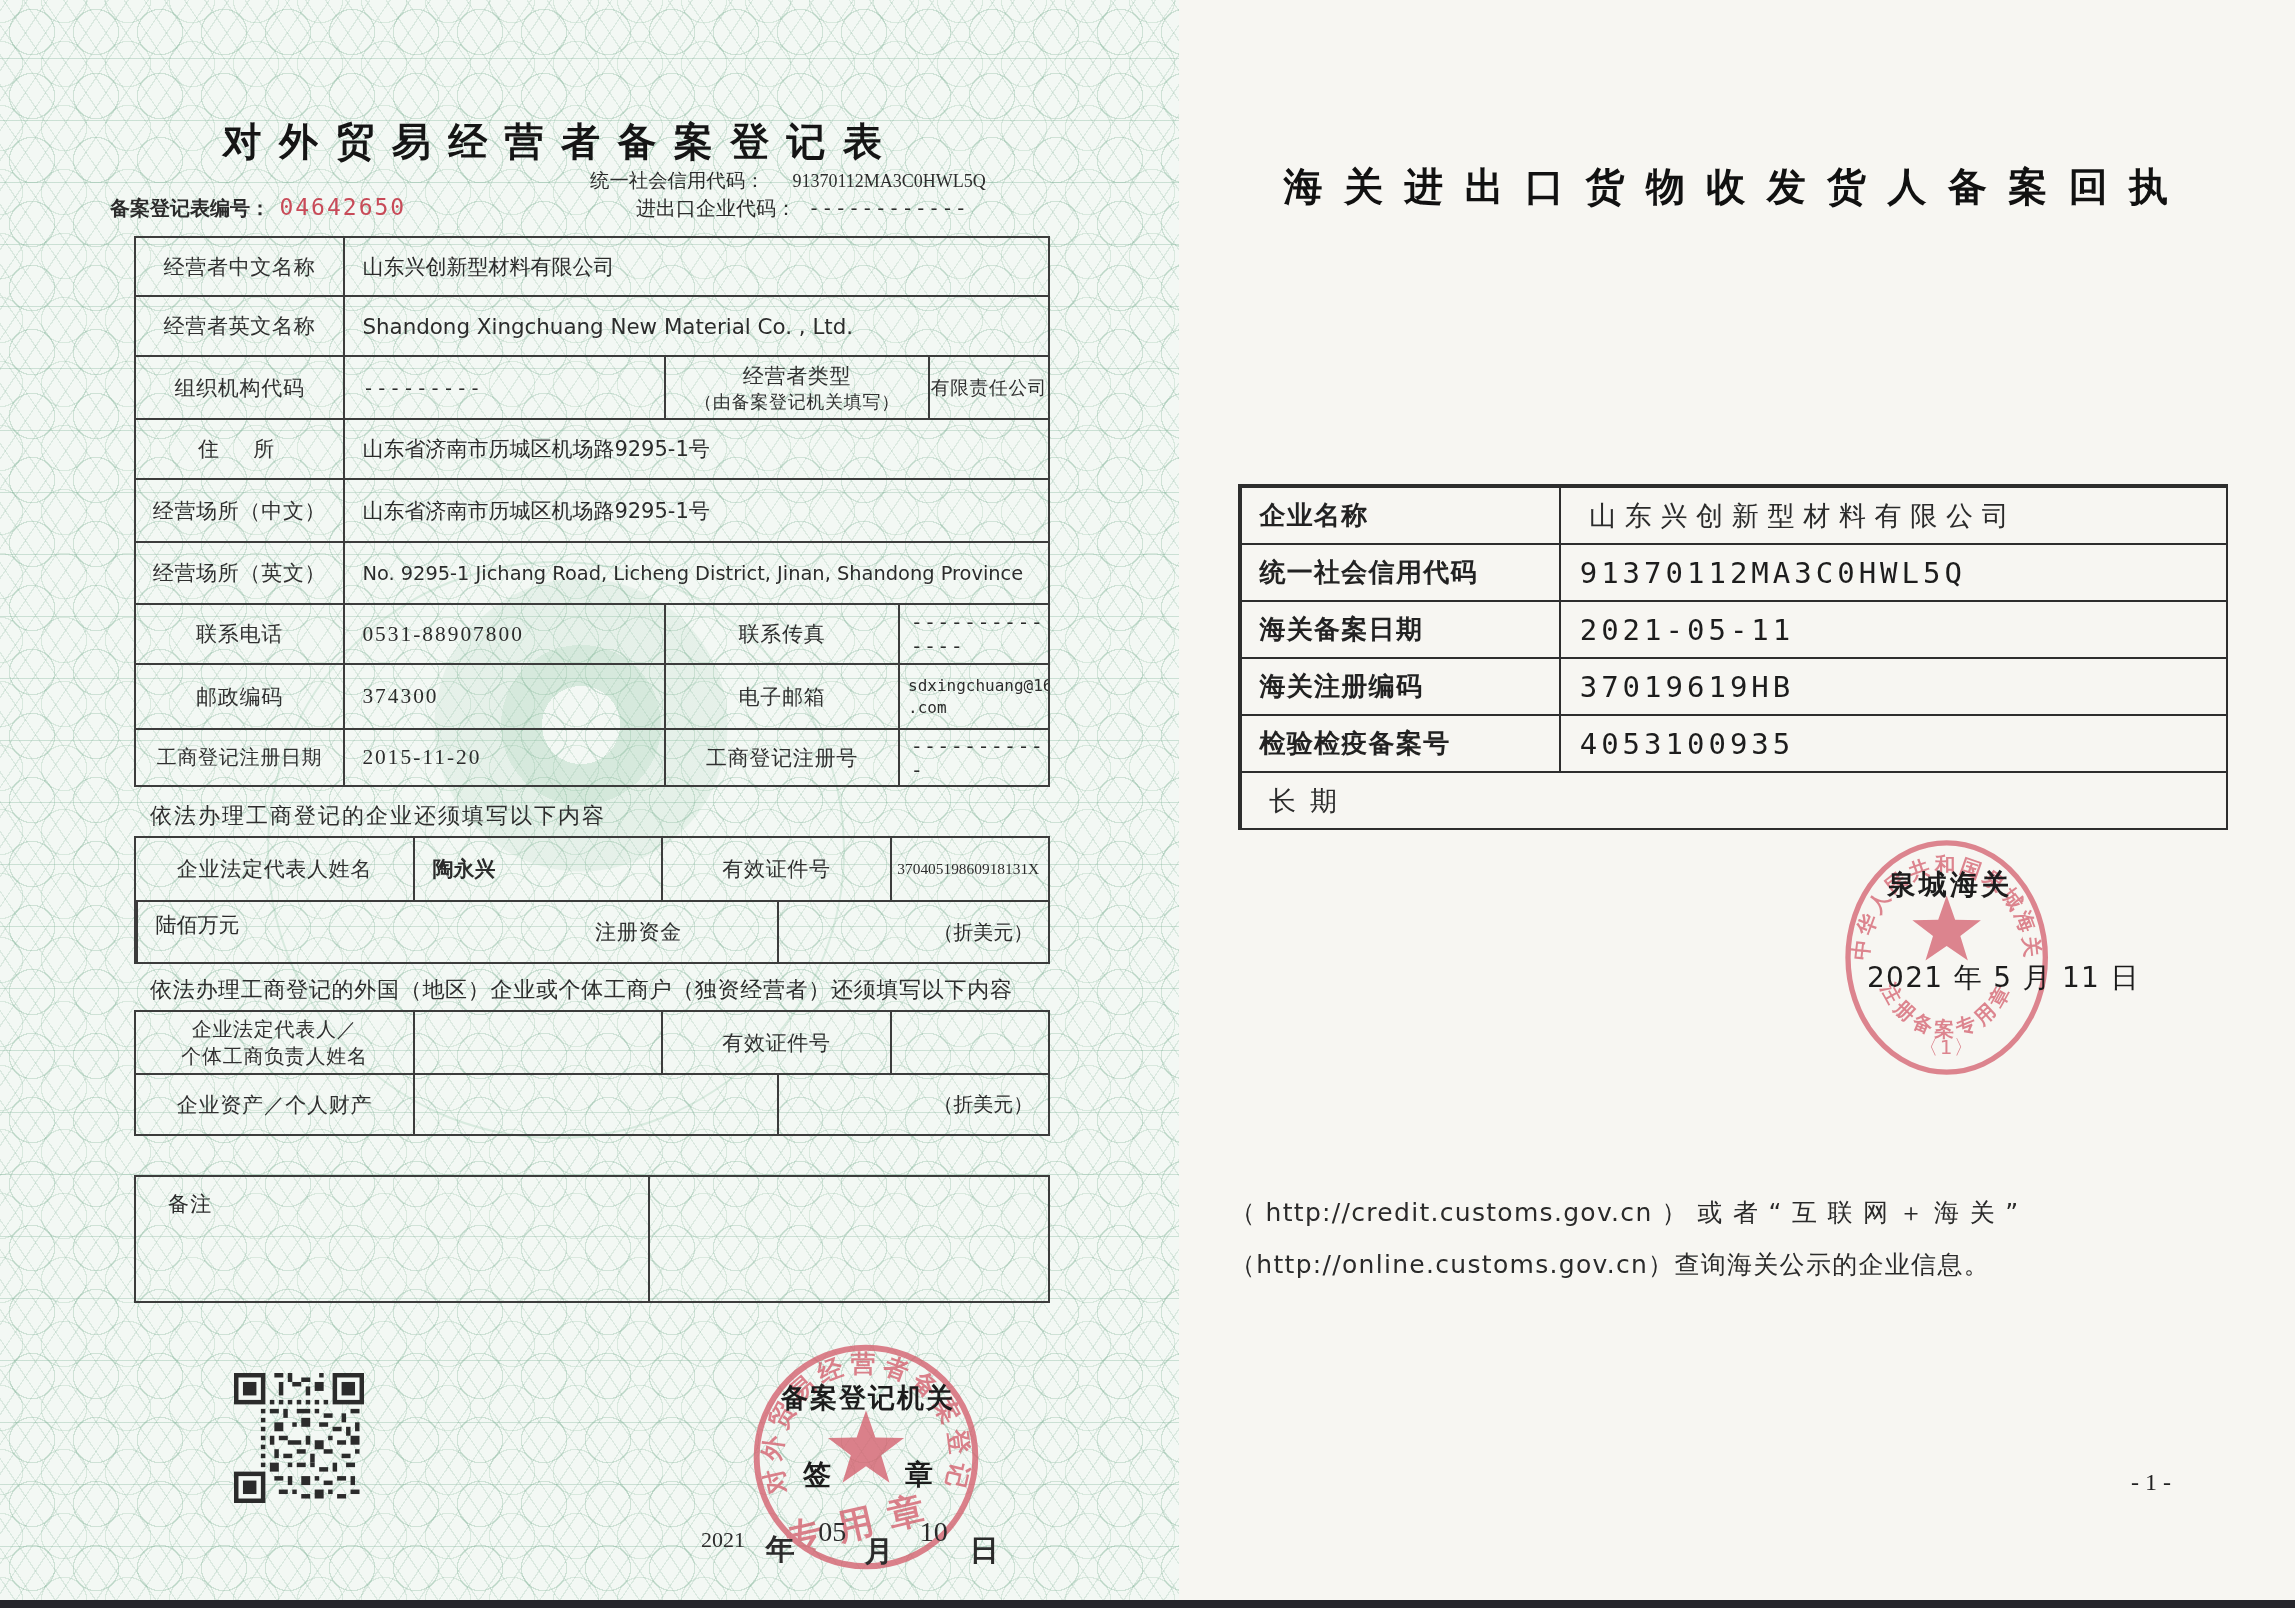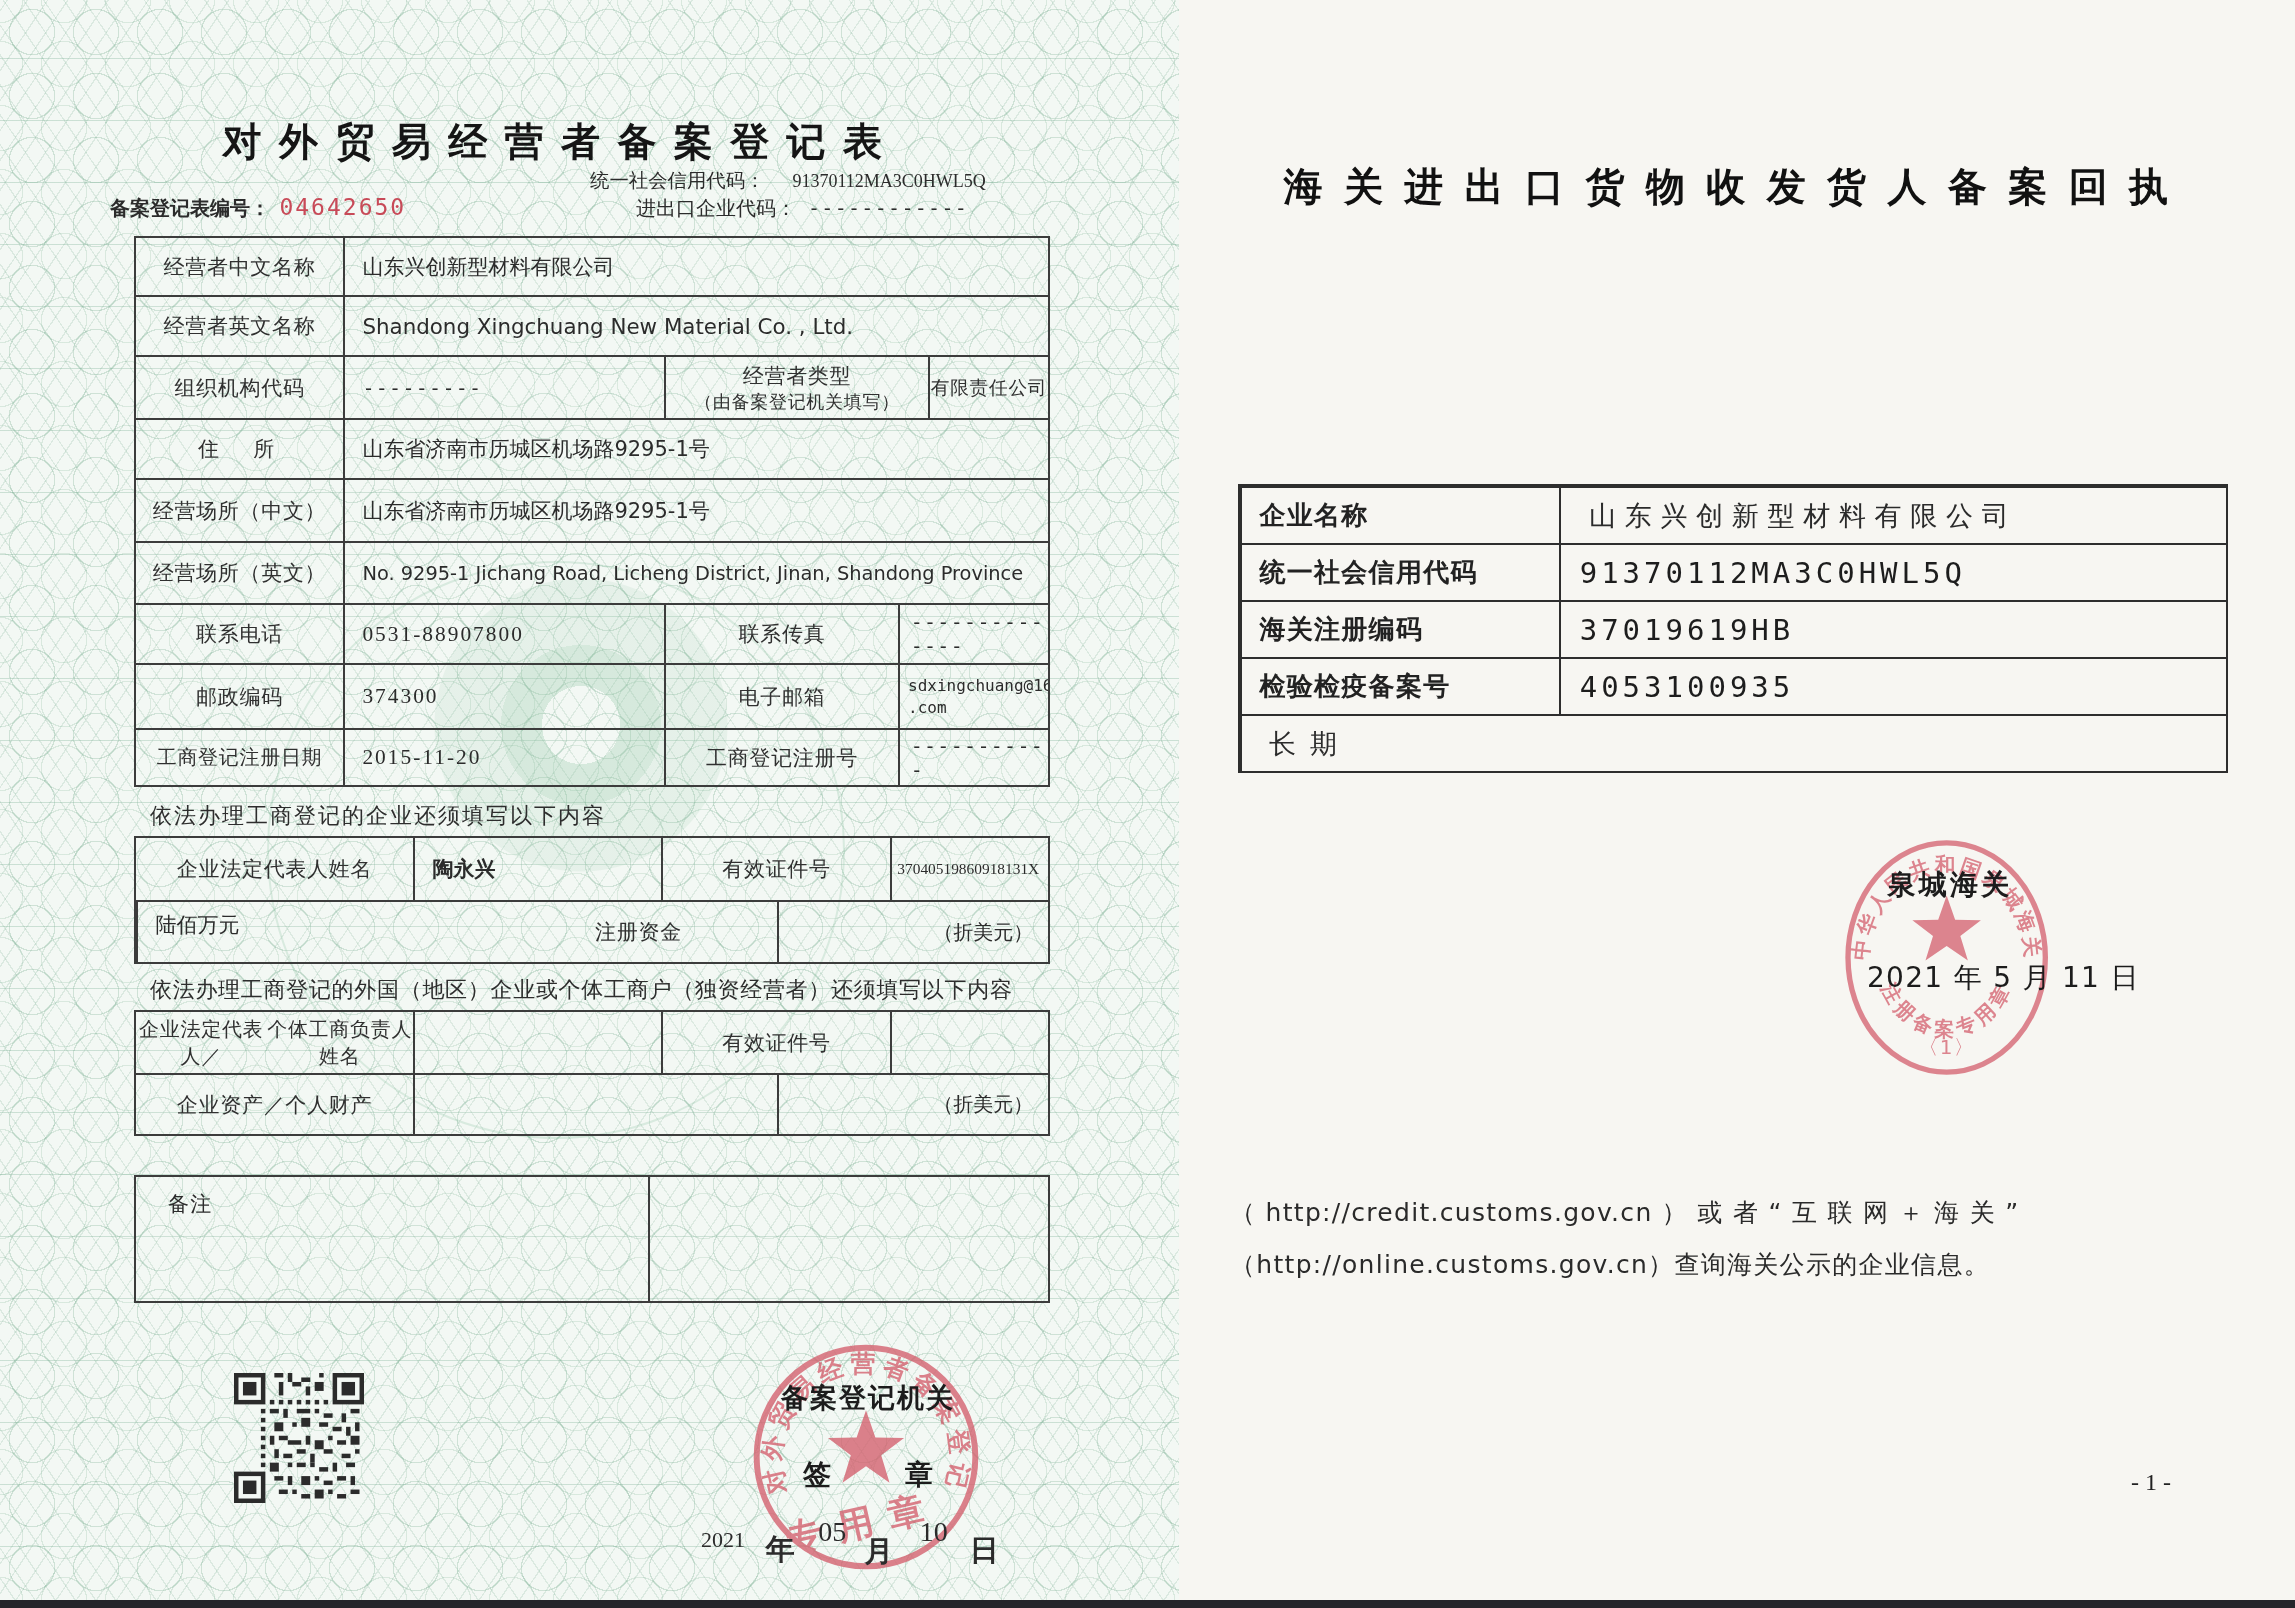--- a/index.html
+++ b/index.html
@@ -207,21 +207,21 @@
         <div class="cell right-al" style="flex:1;font-size:20px;">
             <span>（折美元）</span>
           </div>
       </div>
     </div>
 
     <div class="abs section-head" style="left:150px;top:975px;letter-spacing:0.7px;">依法办理工商登记的外国（地区）企业或个体工商户（独资经营者）还须填写以下内容</div>
 
     <div class="tbl" style="left:134px;top:1010px;width:912px;">
       <div class="row first" style="height:61px;">
-        <div class="cell nb lblc" style="width:277px;flex-direction:row;justify-content:center;font-size:20px;">
+        <div class="cell nb lblc" style="width:277px;flex-direction:column;justify-content:center;font-size:20px;">
           <div>企业法定代表人／</div>
           <div>个体工商负责人姓名</div>
         </div>
         <div class="cell" style="width:248px;"></div>
         <div class="cell lblc" style="width:229px;">
             <span>有效证件号</span>
           </div>
         <div class="cell" style="flex:1;"></div>
       </div>
       <div class="row" style="height:61px;">
@@ -376,20 +376,28 @@
       <div class="row" style="height:57px;">
         <div class="cell nb rlbl" style="width:319px;">
             <span>统一社会信用代码</span>
           </div>
         <div class="cell rval" style="flex:1;">
             <span>91370112MA3C0HWL5Q</span>
           </div>
       </div>
       <div class="row" style="height:57px;">
         <div class="cell nb rlbl" style="width:319px;">
+            <span>海关备案日期</span>
+          </div>
+        <div class="cell rval" style="flex:1;">
+            <span>2021-05-11</span>
+          </div>
+      </div>
+      <div class="row" style="height:57px;">
+        <div class="cell nb rlbl" style="width:319px;">
             <span>海关注册编码</span>
           </div>
         <div class="cell rval" style="flex:1;">
             <span>37019619HB</span>
           </div>
       </div>
       <div class="row" style="height:57px;">
         <div class="cell nb rlbl" style="width:319px;">
             <span>检验检疫备案号</span>
           </div>

